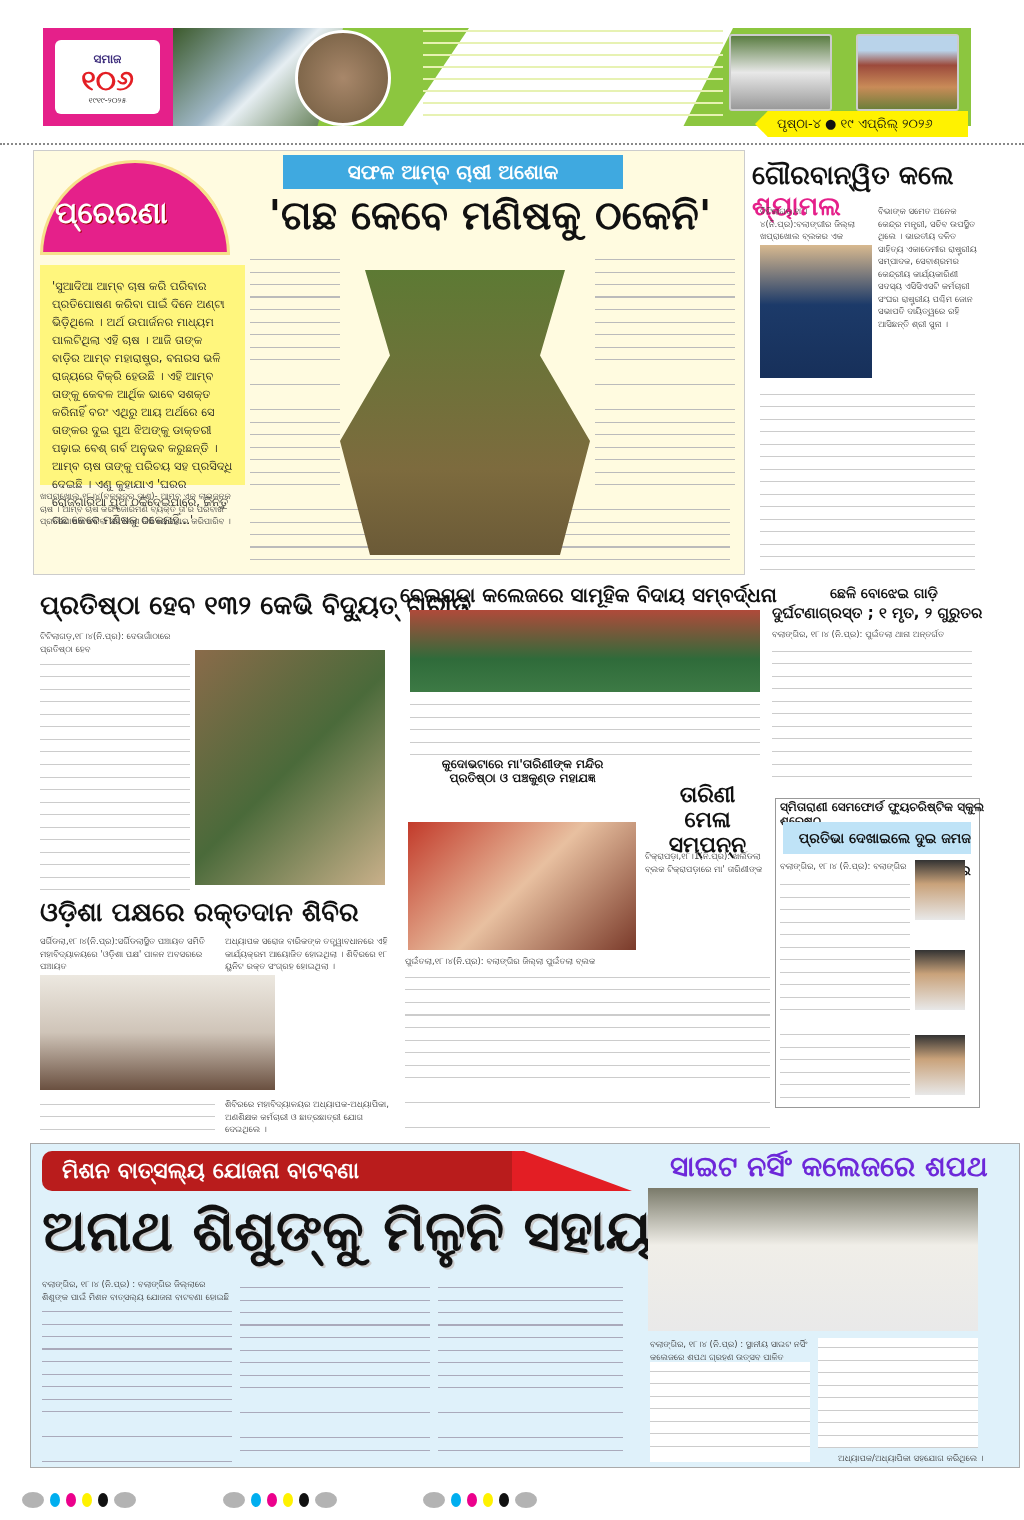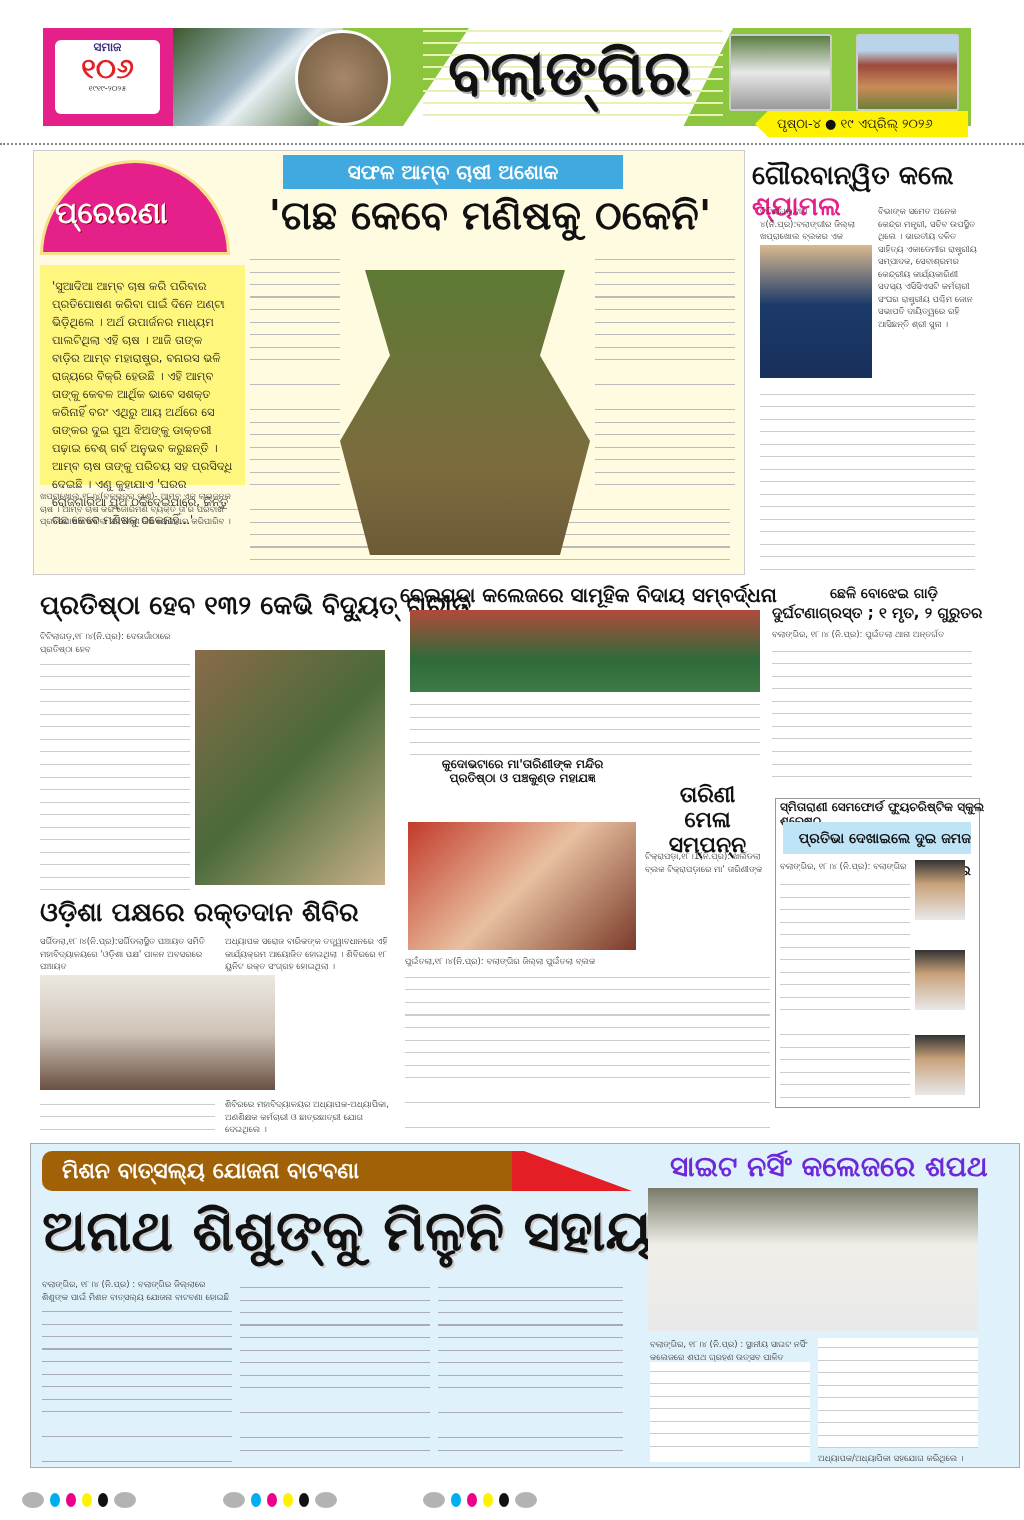--- a/index.html
+++ b/index.html
@@ -2,21 +2,21 @@
 <html><head>
 <meta charset="utf-8">
 <style>
   *{box-sizing:border-box;margin:0;padding:0}
   body{width:1024px;height:1520px;background:#fff;font-family:"DejaVu Sans",sans-serif;color:#222;position:relative;overflow:hidden}
   .abs{position:absolute}
   
   .mast{left:43px;top:28px;width:928px;height:98px;background:#8cc63f;overflow:hidden}
   .mast-pink{left:0;top:0;width:130px;height:98px;background:#e5208a}
   .logo-box{left:12px;top:12px;width:105px;height:74px;background:#fff;border-radius:6px;text-align:center}
-  .logo-top{font-size:12px;color:#3a2a7a;font-weight:bold;margin-top:0}
+  .logo-top{font-size:12px;color:#3a2a7a;font-weight:bold;margin-top:12px}
   .logo-num{font-size:28px;color:#e31e24;font-weight:bold;line-height:30px}
   .logo-yrs{font-size:8px;color:#222}
   .wf{left:130px;top:0;width:170px;height:98px;background:linear-gradient(135deg,#3c5a2b,#9fb7c6 45%,#e6eef2 55%,#4c6b3a);clip-path:polygon(0 0,100% 0,85% 100%,0 100%)}
   .circle-img{left:252px;top:2px;width:96px;height:96px;border-radius:50%;background:radial-gradient(circle,#a8876a,#6f5a3e);border:3px solid #fff}
   .title-area{left:360px;top:0;width:330px;height:98px;background:#fff;clip-path:polygon(20% 0,100% 0,85% 100%,0 100%);}
   .stripes{left:380px;top:0;width:300px;height:98px;background:repeating-linear-gradient(0deg,transparent 0 10px,#e7f2b3 10px 12px)}
   .mast-title{left:405px;top:8px;font-size:62px;font-weight:bold;color:#111;font-family:"DejaVu Serif",serif;text-shadow:2px 2px 0 #aaa}
   .ph1{left:686px;top:6px;width:103px;height:77px;background:linear-gradient(#5a7d42,#e8e8e8 50%,#9a9a9a);border:2px solid #ccc;border-radius:3px}
   .ph2{left:813px;top:6px;width:103px;height:77px;background:linear-gradient(#b9d3ea 20%,#9c4a3c 40%,#c98b58 70%,#6e7f3a);border:2px solid #ccc;border-radius:3px}
   .datebar{left:755px;top:111px;width:213px;height:26px;background:#fff200;clip-path:polygon(6% 0,100% 0,100% 100%,6% 100%,0 50%);font-size:13px;line-height:26px;padding-left:22px;color:#111}
@@ -32,21 +32,21 @@
   .tree-img{left:340px;top:270px;width:250px;height:285px;background:linear-gradient(#5d7a34,#7d6b3e 70%,#6b5a37);clip-path:polygon(10% 0,90% 0,80% 30%,100% 60%,88% 100%,12% 100%,0 60%,20% 30%)}
   .right-head{left:752px;top:160px;font-size:26px;font-weight:bold;color:#111}
   .right-head .pink{color:#e5208a}
   .man-photo{left:760px;top:245px;width:112px;height:133px;background:linear-gradient(#d8b98f,#1c3a69 45%,#17305a)}
   .h2{font-weight:bold;color:#111}
   .photo{background:linear-gradient(135deg,#8a6b4a,#4a6a3a 50%,#c9b08a)}
   .blue-strip{left:783px;top:822px;width:188px;height:32px;background:#bfe3f7;font-size:14px;font-weight:bold;text-align:right;line-height:32px;color:#111}
   .school-box{left:775px;top:798px;width:205px;height:310px;border:1px solid #999}
   .kid{left:915px;width:50px;height:60px;background:linear-gradient(#333,#c9a27a 40%,#e8e8e8)}
   .bottom-panel{left:30px;top:1143px;width:990px;height:325px;background:#dff1fa;border:1px solid #aaa;clip-path:polygon(0 0,100% 0,100% 100%,0 100%)}
-  .red-banner{left:42px;top:1151px;width:470px;height:40px;background:#a16207;color:#fff;font-size:22px;font-weight:bold;line-height:40px;padding-left:20px;border-radius:10px 0 0 10px;clip-path:polygon(0 0,100% 0,100% 100%,0 100%)}
+  .red-banner{left:42px;top:1151px;width:470px;height:40px;background:#b91c1c;color:#fff;font-size:22px;font-weight:bold;line-height:40px;padding-left:20px;border-radius:10px 0 0 10px;clip-path:polygon(0 0,100% 0,100% 100%,0 100%)}
   .red-tail{left:512px;top:1151px;width:120px;height:40px;background:#e31e24;clip-path:polygon(0 0,10% 0,100% 100%,0 100%)}
   .big-head{left:42px;top:1198px;font-size:56px;font-weight:bold;color:#111;text-shadow:2px 2px 0 #ccc;white-space:nowrap}
   .nurse-head{left:670px;top:1150px;font-size:28px;font-weight:bold;color:#6d28d9}
   .nurse-photo{left:648px;top:1188px;width:330px;height:143px;background:linear-gradient(#7a7a6a,#f0eee8 40%,#e9e9e9)}
   .reg{top:1492px;display:flex;gap:6px;align-items:center}
   .reg span{display:inline-block;border-radius:50%}
   .g{width:22px;height:16px;background:#b3b3b3}
   .c{width:10px;height:14px}
 </style>
 </head>
@@ -57,21 +57,20 @@
     <div class="abs logo-box">
       <div class="logo-top">ସମାଜ</div>
       <div class="logo-num">୧୦୬</div>
       <div class="logo-yrs">୧୯୧୯-୨୦୨୫</div>
     </div>
   </div>
   <div class="abs wf"></div>
   <div class="abs circle-img"></div>
   <div class="abs title-area"></div>
   <div class="abs stripes"></div>
-  <div class="abs mast-title">ବଲାଙ୍ଗିର</div>
   <div class="abs ph1"></div>
   <div class="abs ph2"></div>
 </div>
 <div class="abs datebar">ପୃଷ୍ଠା-୪ ● ୧୯ ଏପ୍ରିଲ୍ ୨୦୨୬</div>
 <div class="abs dots-top" style="top:143px"></div>
 
 <div class="abs panel-yellow"></div>
 <div class="abs prerana-arch"></div>
 <div class="abs prerana-text">ପ୍ରେରଣା</div>
 <div class="abs quote-box">'ସୁଆଦିଆ ଆମ୍ବ ଚାଷ କରି ପରିବାର ପ୍ରତିପୋଷଣ କରିବା ପାଇଁ ଦିନେ ଅଣ୍ଟା ଭିଡ଼ିଥିଲେ । ଅର୍ଥ ଉପାର୍ଜନର ମାଧ୍ୟମ ପାଲଟିଥିଲା ଏହି ଚାଷ । ଆଜି ତାଙ୍କ ବାଡ଼ିର ଆମ୍ବ ମହାରାଷ୍ଟ୍ର, ବନାରସ ଭଳି ରାଜ୍ୟରେ ବିକ୍ରି ହେଉଛି । ଏହି ଆମ୍ବ ତାଙ୍କୁ କେବଳ ଆର୍ଥିକ ଭାବେ ସଶକ୍ତ କରିନାହିଁ ବରଂ ଏଥିରୁ ଆୟ ଅର୍ଥରେ ସେ ତାଙ୍କର ଦୁଇ ପୁଅ ଝିଅଙ୍କୁ ଡାକ୍ତରୀ ପଢ଼ାଇ ବେଶ୍ ଗର୍ବ ଅନୁଭବ କରୁଛନ୍ତି । ଆମ୍ବ ଚାଷ ତାଙ୍କୁ ପରିଚୟ ସହ ପ୍ରସିଦ୍ଧି ଦେଇଛି । ଏଣୁ କୁହାଯାଏ 'ଘରର ରୋଜଗାରିଆ ପୁଅ ଠକିଦେଇପାରେ, କିନ୍ତୁ ଗଛ କେବେ ମଣିଷକୁ ଠକେନାହିଁ...'</div>
@@ -143,21 +142,21 @@
 <div class="abs body-text" style="left:42px;top:1278px;width:190px">ବଲାଙ୍ଗିର, ୧୮।୪ (ନି.ପ୍ର) : ବଲାଙ୍ଗିର ଜିଲ୍ଲାରେ ଶିଶୁଙ୍କ ପାଇଁ ମିଶନ ବାତ୍ସଲ୍ୟ ଯୋଜନା ବାଟବଣା ହୋଇଛି ।</div>
 <div class="abs" style="left:42px;top:1302px;width:190px;height:160px;background:repeating-linear-gradient(#dff1fa 0 9px,#aab 9px 10px,#dff1fa 10px 12.5px)"></div>
 <div class="abs" style="left:240px;top:1278px;width:190px;height:184px;background:repeating-linear-gradient(#dff1fa 0 9px,#aab 9px 10px,#dff1fa 10px 12.5px)"></div>
 <div class="abs" style="left:438px;top:1278px;width:185px;height:184px;background:repeating-linear-gradient(#dff1fa 0 9px,#aab 9px 10px,#dff1fa 10px 12.5px)"></div>
 
 <div class="abs nurse-head">ସାଇଟ ନର୍ସିଂ କଲେଜରେ ଶପଥ ଗ୍ରହଣ ଉତ୍ସବ</div>
 <div class="abs nurse-photo"></div>
 <div class="abs body-text" style="left:650px;top:1338px;width:160px">ବଲାଙ୍ଗିର, ୧୮।୪ (ନି.ପ୍ର) : ସ୍ଥାନୀୟ ସାଇଟ ନର୍ସିଂ କଲେଜରେ ଶପଥ ଗ୍ରହଣ ଉତ୍ସବ ପାଳିତ ହୋଇଯାଇଛି ।</div>
 <div class="abs" style="left:650px;top:1362px;width:160px;height:100px;background:repeating-linear-gradient(#fff 0 9px,#ccc 9px 10px,#fff 10px 12.5px)"></div>
 <div class="abs" style="left:818px;top:1338px;width:160px;height:110px;background:repeating-linear-gradient(#fff 0 9px,#ccc 9px 10px,#fff 10px 12.5px)"></div>
-<div class="abs body-text" style="left:818px;top:1452px;width:160px">ଅଧ୍ୟାପକ/ଅଧ୍ୟାପିକା ସହଯୋଗ କରିଥିଲେ ।</div>
+<div class="abs body-text" style="left:838px;top:1452px;width:160px">ଅଧ୍ୟାପକ/ଅଧ୍ୟାପିକା ସହଯୋଗ କରିଥିଲେ ।</div>
 
 <div class="abs reg" style="left:22px">
   <span class="g"></span>
     <span class="c" style="background:#00aeef"></span>
     <span class="c" style="background:#ec008c"></span>
     <span class="c" style="background:#fff200"></span>
     <span class="c" style="background:#111"></span>
     <span class="g"></span>
 </div>
 <div class="abs reg" style="left:223px">

